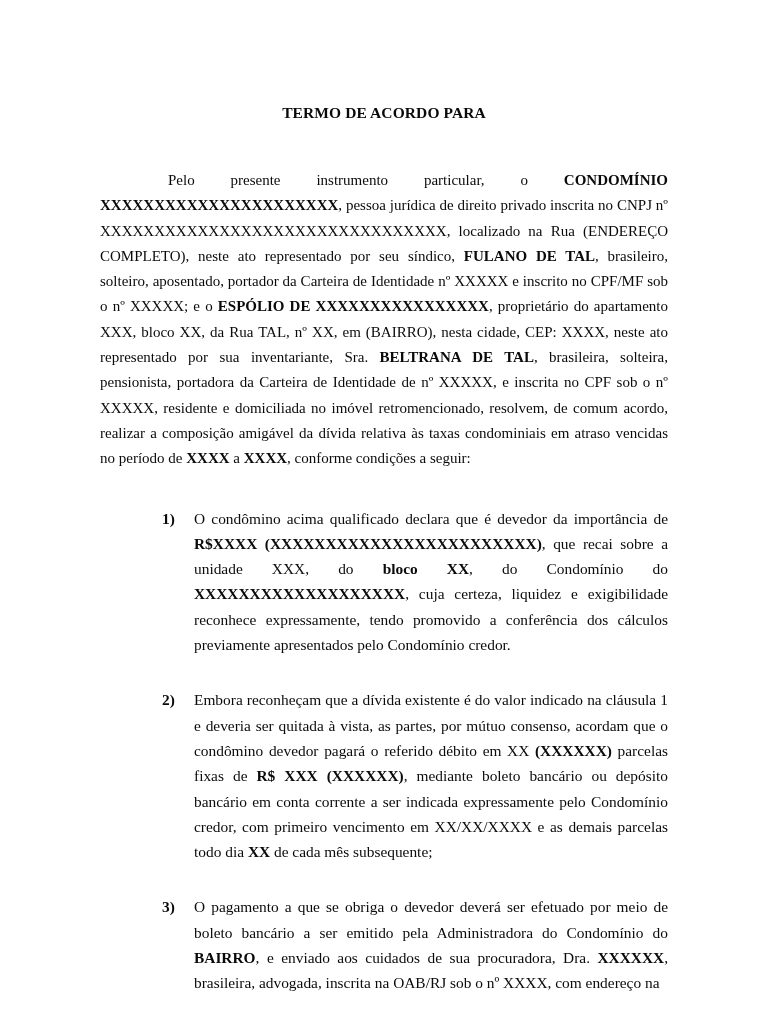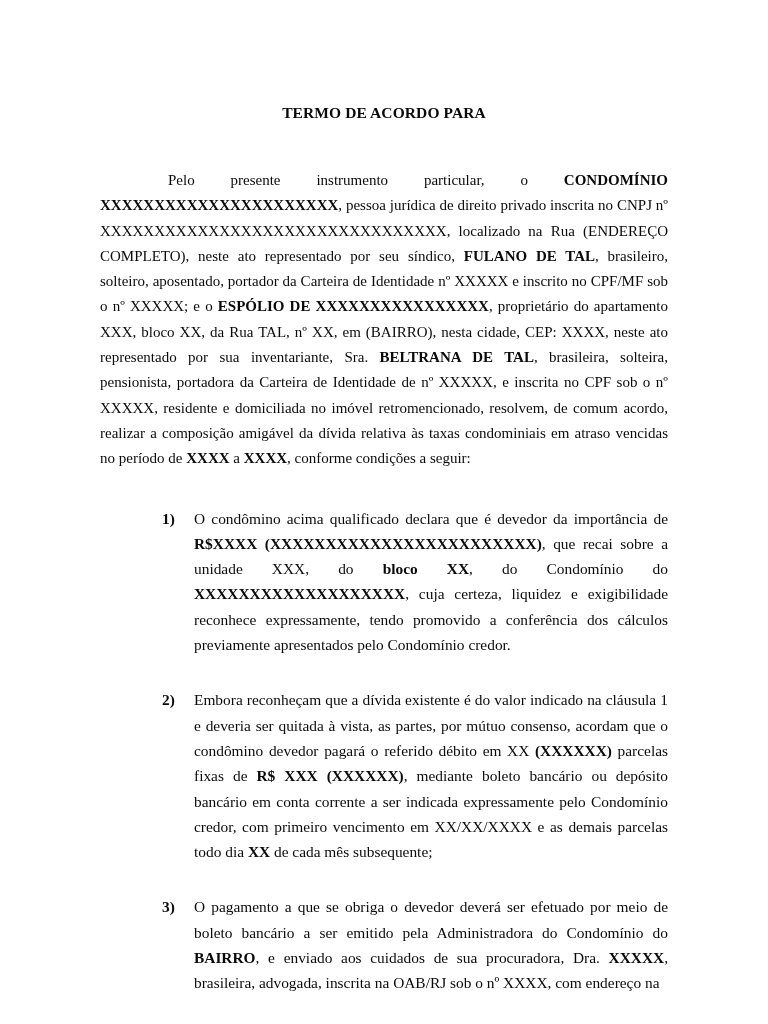--- a/index.html
+++ b/index.html
@@ -104,19 +104,19 @@
         <span class="clause-body"><span>O condômino acima qualificado declara que é devedor da importância de </span><b>R$XXXX (XXXXXXXXXXXXXXXXXXXXXXXX)</b><span>, que recai sobre a unidade XXX, do </span><b>bloco XX</b><span>, do Condomínio do </span><b>XXXXXXXXXXXXXXXXXXX</b><span>, cuja certeza, liquidez e exigibilidade reconhece expressamente, tendo promovido a conferência dos cálculos previamente apresentados pelo Condomínio credor.</span></span>
       </li>
 
       <li>
         <span class="clause-marker">2)</span>
         <span class="clause-body"><span>Embora reconheçam que a dívida existente é do valor indicado na cláusula 1 e deveria ser quitada à vista, as partes, por mútuo consenso, acordam que o condômino devedor pagará o referido débito em XX </span><b>(XXXXXX)</b><span> parcelas fixas de </span><b>R$ XXX (XXXXXX)</b><span>, mediante boleto bancário ou depósito bancário em conta corrente a ser indicada expressamente pelo Condomínio credor, com primeiro vencimento em XX/XX/XXXX e as demais parcelas todo dia </span><b>XX</b><span> de cada mês subsequente;</span></span>
       </li>
 
       <li>
         <span class="clause-marker">3)</span>
-        <span class="clause-body"><span>O pagamento a que se obriga o devedor deverá ser efetuado por meio de boleto bancário a ser emitido pela Administradora do Condomínio do </span><b>BAIRRO</b><span>, e enviado aos cuidados de sua procuradora, Dra. </span><b>XXXXX</b><span>, brasileira, advogada, inscrita na OAB/RJ sob o nº XXXX, com endereço na </span></span>
+        <span class="clause-body"><span>O pagamento a que se obriga o devedor deverá ser efetuado por meio de boleto bancário a ser emitido pela Administradora do Condomínio do </span><b>BAIRRO</b><span>, e enviado aos cuidados de sua procuradora, Dra. </span><b>XXXXXX</b><span>, brasileira, advogada, inscrita na OAB/RJ sob o nº XXXX, com endereço na </span></span>
       </li>
 
     </ol>
   </div>
 
 </div>
 
 </body></html>

